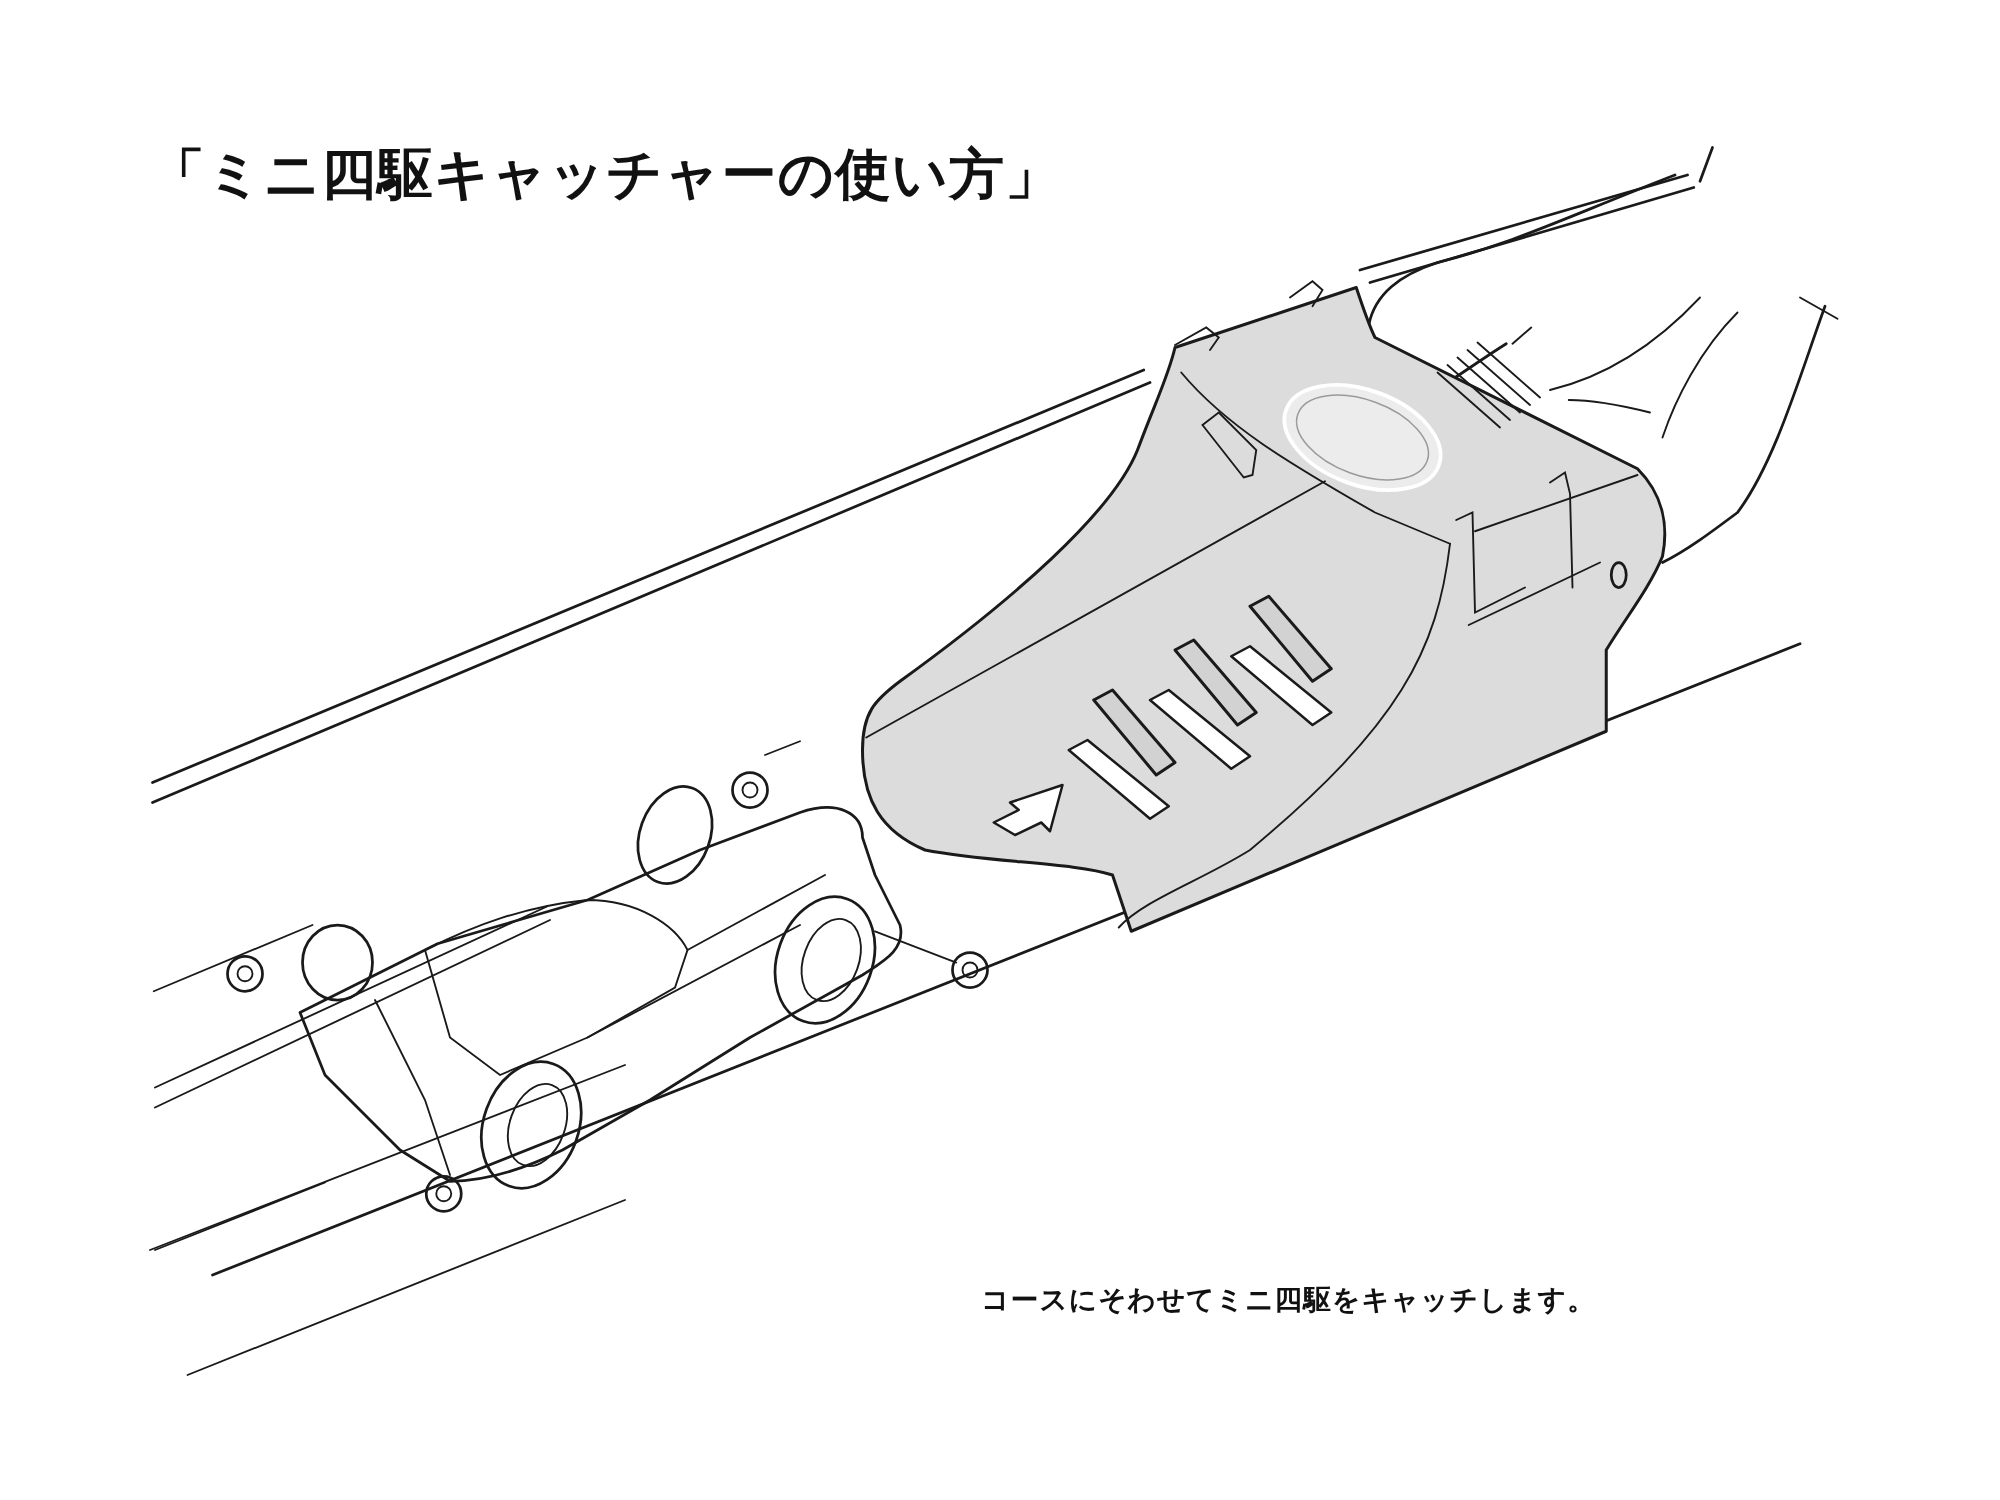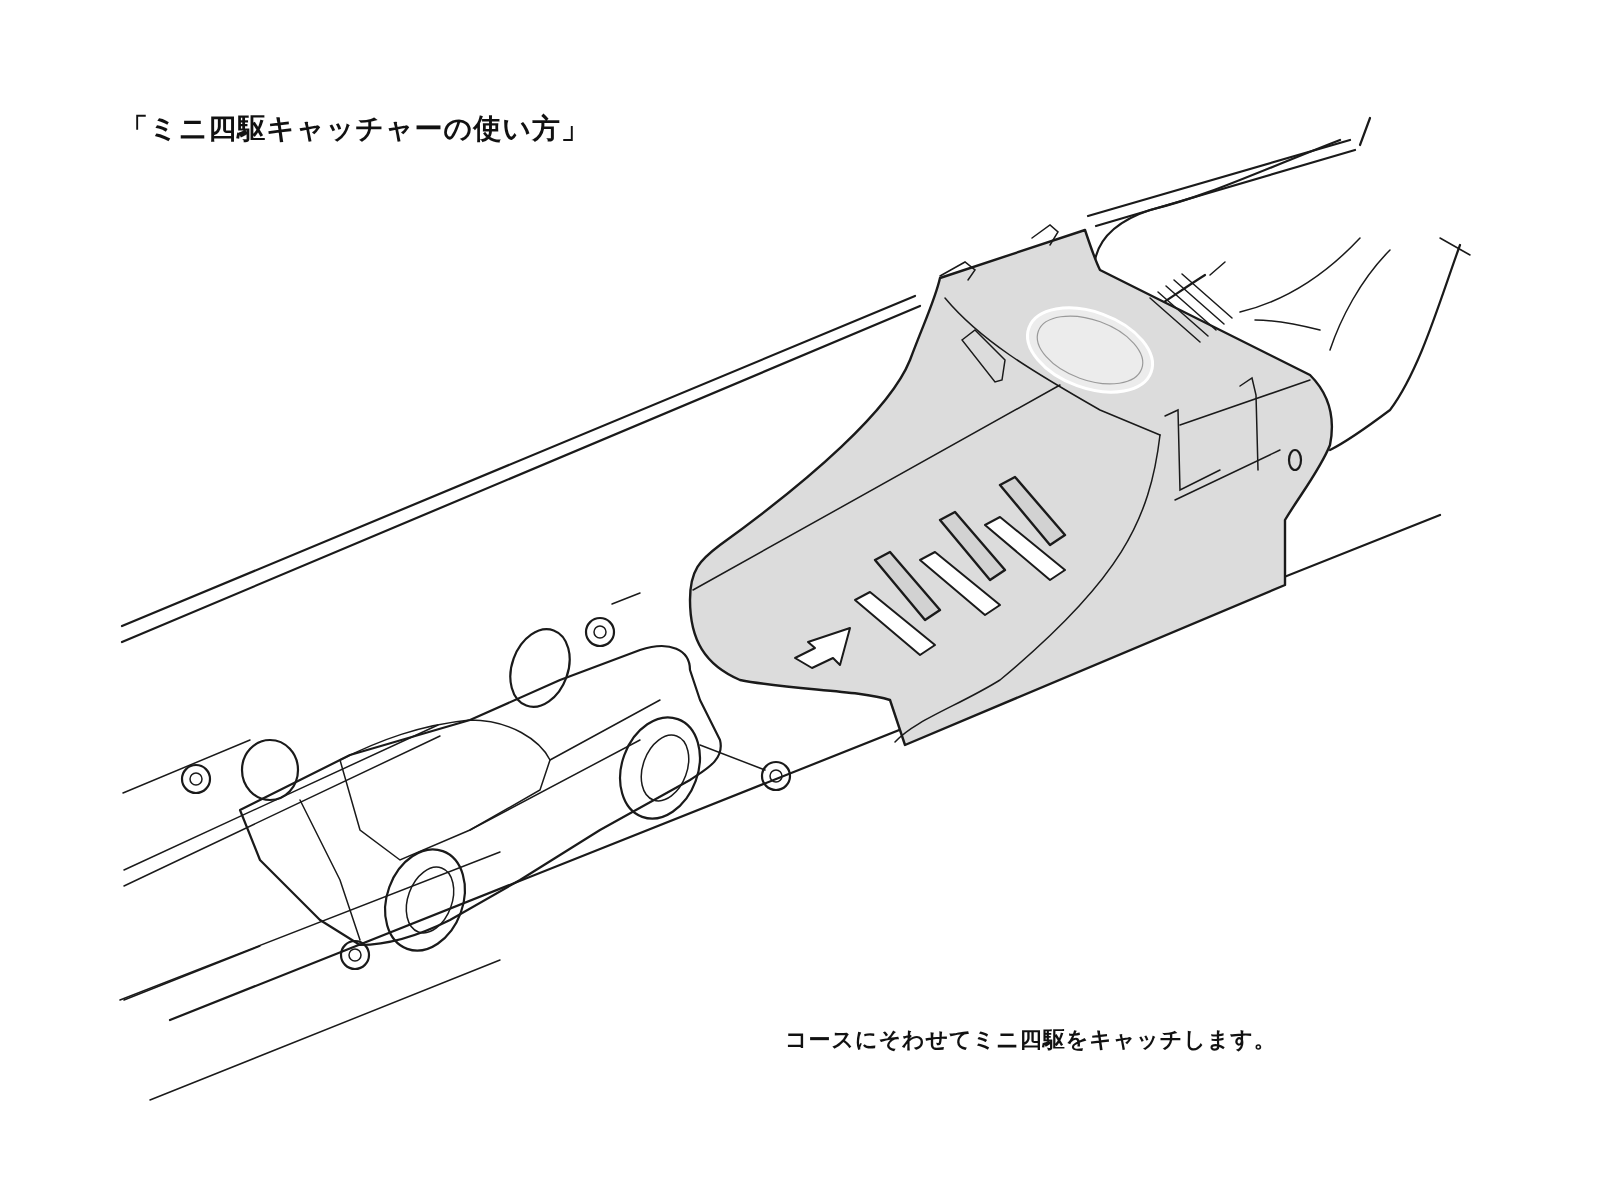--- a/index.html
+++ b/index.html
@@ -1,18 +1,18 @@
 <!DOCTYPE html>
 <html><head>
 <meta charset="utf-8">
 <style>
   html, body { margin: 0; padding: 0; background: #ffffff; }
   body { width: 1600px; height: 1200px; position: relative; overflow: hidden;
          font-family: "DejaVu Sans", "Liberation Sans", sans-serif; }
-  .title { position: absolute; left: 120px; top: 110px; font-size: 28px; font-weight: bold;
+  .title { position: absolute; left: 120px; top: 110px; font-size: 44px; font-weight: bold;
            color: #111; letter-spacing: 1px; white-space: nowrap; }
   .caption { position: absolute; left: 785px; top: 1025px; font-size: 22px; font-weight: bold;
              color: #111; letter-spacing: 1px; white-space: nowrap; }
   svg.illus { position: absolute; left: 0; top: 0; }
   .ln { fill: none; stroke: #1a1a1a; stroke-width: 2.2; stroke-linecap: round; stroke-linejoin: round; }
   .thin { fill: none; stroke: #1a1a1a; stroke-width: 1.5; stroke-linecap: round; }
   .fillg { stroke: #1a1a1a; stroke-width: 2.4; stroke-linejoin: round; }
   .whitefill { fill: #ffffff; stroke: #1a1a1a; stroke-width: 2; stroke-linejoin: round; }
 </style>
 </head>

